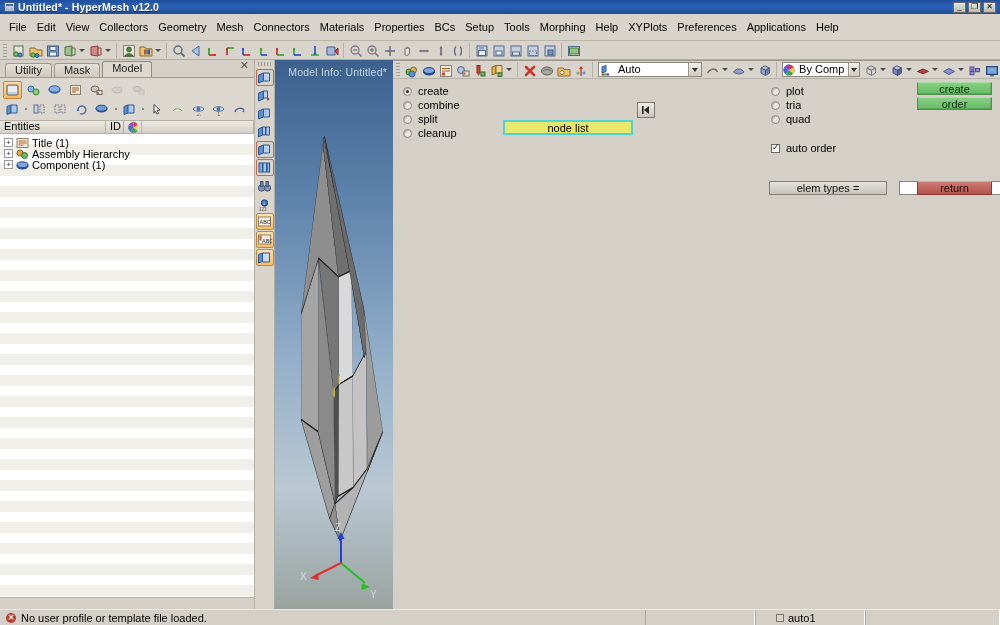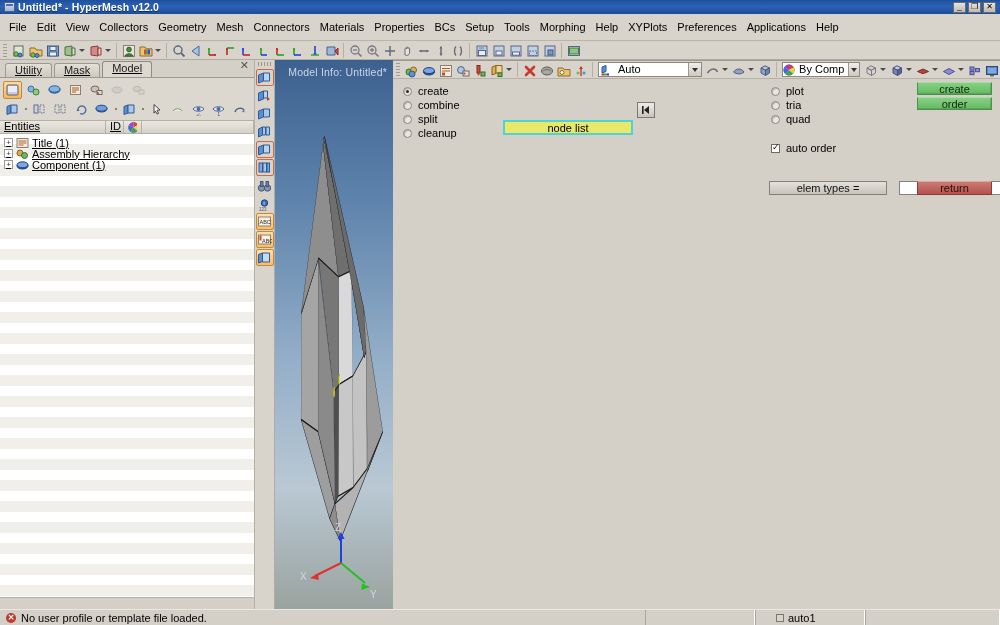--- a/index.html
+++ b/index.html
@@ -101,21 +101,20 @@
     background:#d4d0c8;
   }
 
   
   .leftpane {
     width: 255px; flex: 0 0 255px;
     display:flex; flex-direction:column;
     background: #d4d0c8;
     position: relative;
     border-right: 1px solid #b5b1a7;
-    text-decoration: underline;
   }
   .tabstrip {
     height: 17px; display:flex; align-items:flex-end;
     padding-left: 5px; position:relative;
     background: #d4d0c8;
   }
   .tab {
     height: 14px; padding: 0 9px; margin-right: 2px;
     background: linear-gradient(to bottom,#e3e0d8,#cdc9bf);
     border: 1px solid #9d998f; border-bottom: none;

